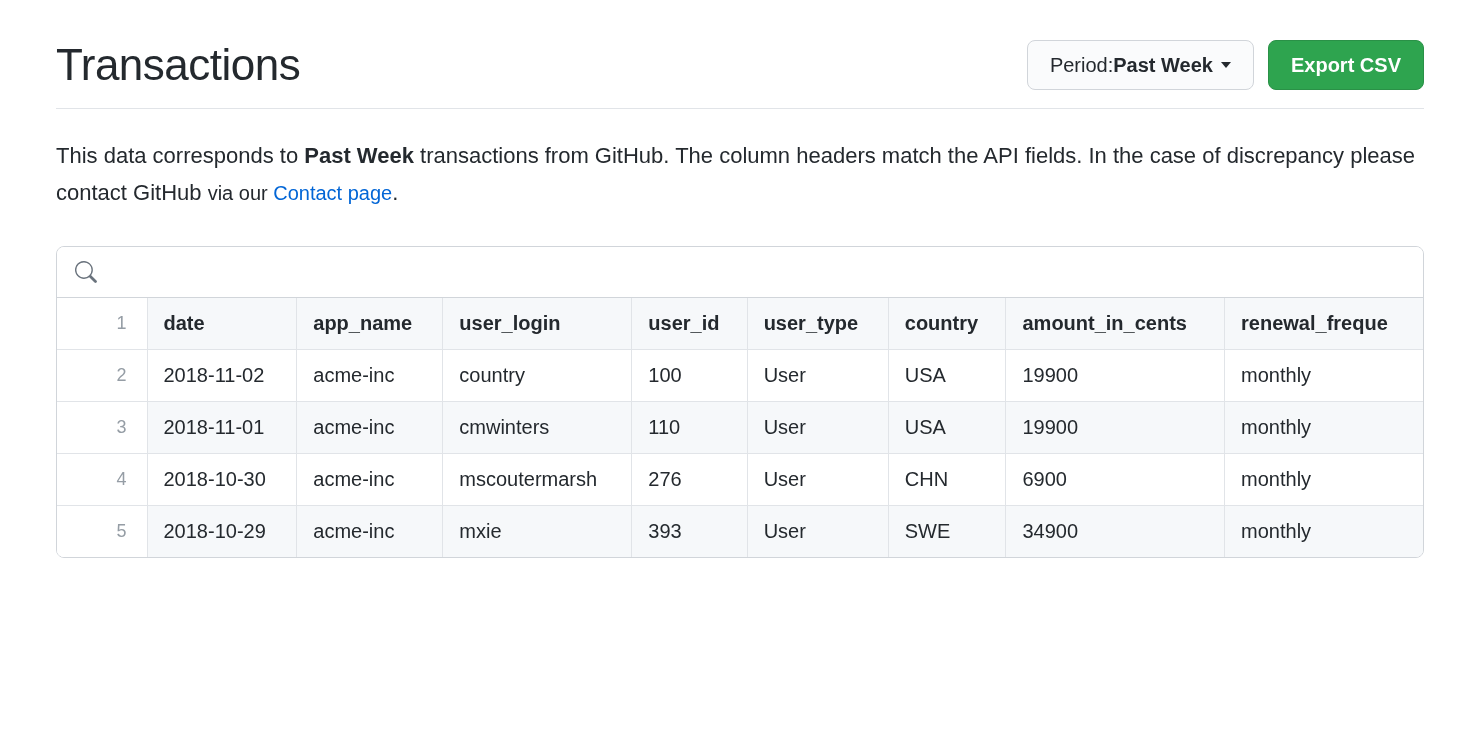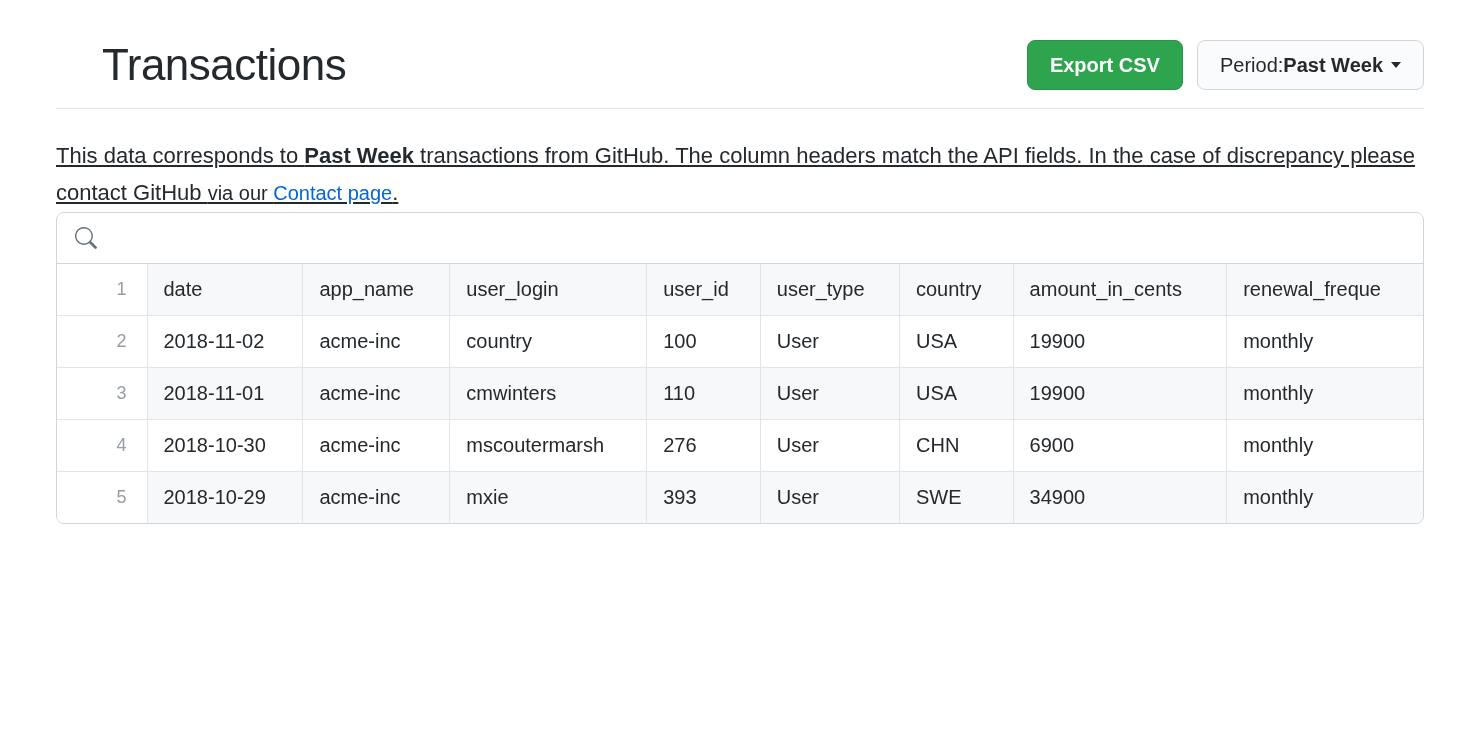--- a/index.html
+++ b/index.html
@@ -20,21 +20,20 @@
       align-items: center;
       padding-bottom: 18px;
       border-bottom: 1px solid #e1e4e8;
       margin-bottom: 28px;
     }
     .title {
       font-size: 44px;
       font-weight: 400;
       color: #24292e;
       letter-spacing: -0.5px;
-      margin-left: 46px;
     }
     .header-actions {
       display: flex;
       gap: 14px;
       align-items: center;
     }
     .btn {
       display: inline-flex;
       align-items: center;
       padding: 12px 22px;
@@ -67,21 +66,21 @@
       border-left: 5px solid transparent;
       border-right: 5px solid transparent;
       border-top: 6px solid #24292e;
       margin-left: 8px;
       vertical-align: middle;
     }
     .intro {
       font-size: 22px;
       line-height: 1.7;
       color: #24292e;
-      text-decoration: underline;
+      margin-bottom: 34px;
     }
     .intro .strong {
       font-weight: 600;
     }
     .intro .via {
       font-size: 20px;
     }
     .intro a {
       color: #0366d6;
       text-decoration: none;
@@ -153,35 +152,35 @@
       width: 1%;
       min-width: 90px;
       text-align: right;
       color: #959da5;
       background: #ffffff;
       padding-right: 20px;
       font-size: 18px;
       user-select: none;
     }
     .header-row td:not(.linenum) {
-      font-weight: 400;
+      font-weight: 700;
     }
   </style>
 </head>
 <body>
 
 <div class="header">
   <h1 class="title">Transactions</h1>
   <div class="header-actions">
-    <button class="btn btn-primary">Export CSV</button>
     <button class="btn btn-default">
       <span>Period: </span>
         <span class="strong">Past Week</span>
       <span class="caret"></span>
     </button>
+    <button class="btn btn-primary">Export CSV</button>
   </div>
 </div>
 
 <p class="intro">
   <span>This data corresponds to </span><span class="strong">Past Week</span><span> transactions from GitHub. The column headers match the API fields. In the case of discrepancy please contact GitHub </span><span class="via"><span>via our </span><a href="#">Contact page</a></span><span>.</span>
 </p>
 
 <div class="file-box">
   <div class="search-bar">
     <svg class="search-icon-svg" viewBox="0 0 16 16">

